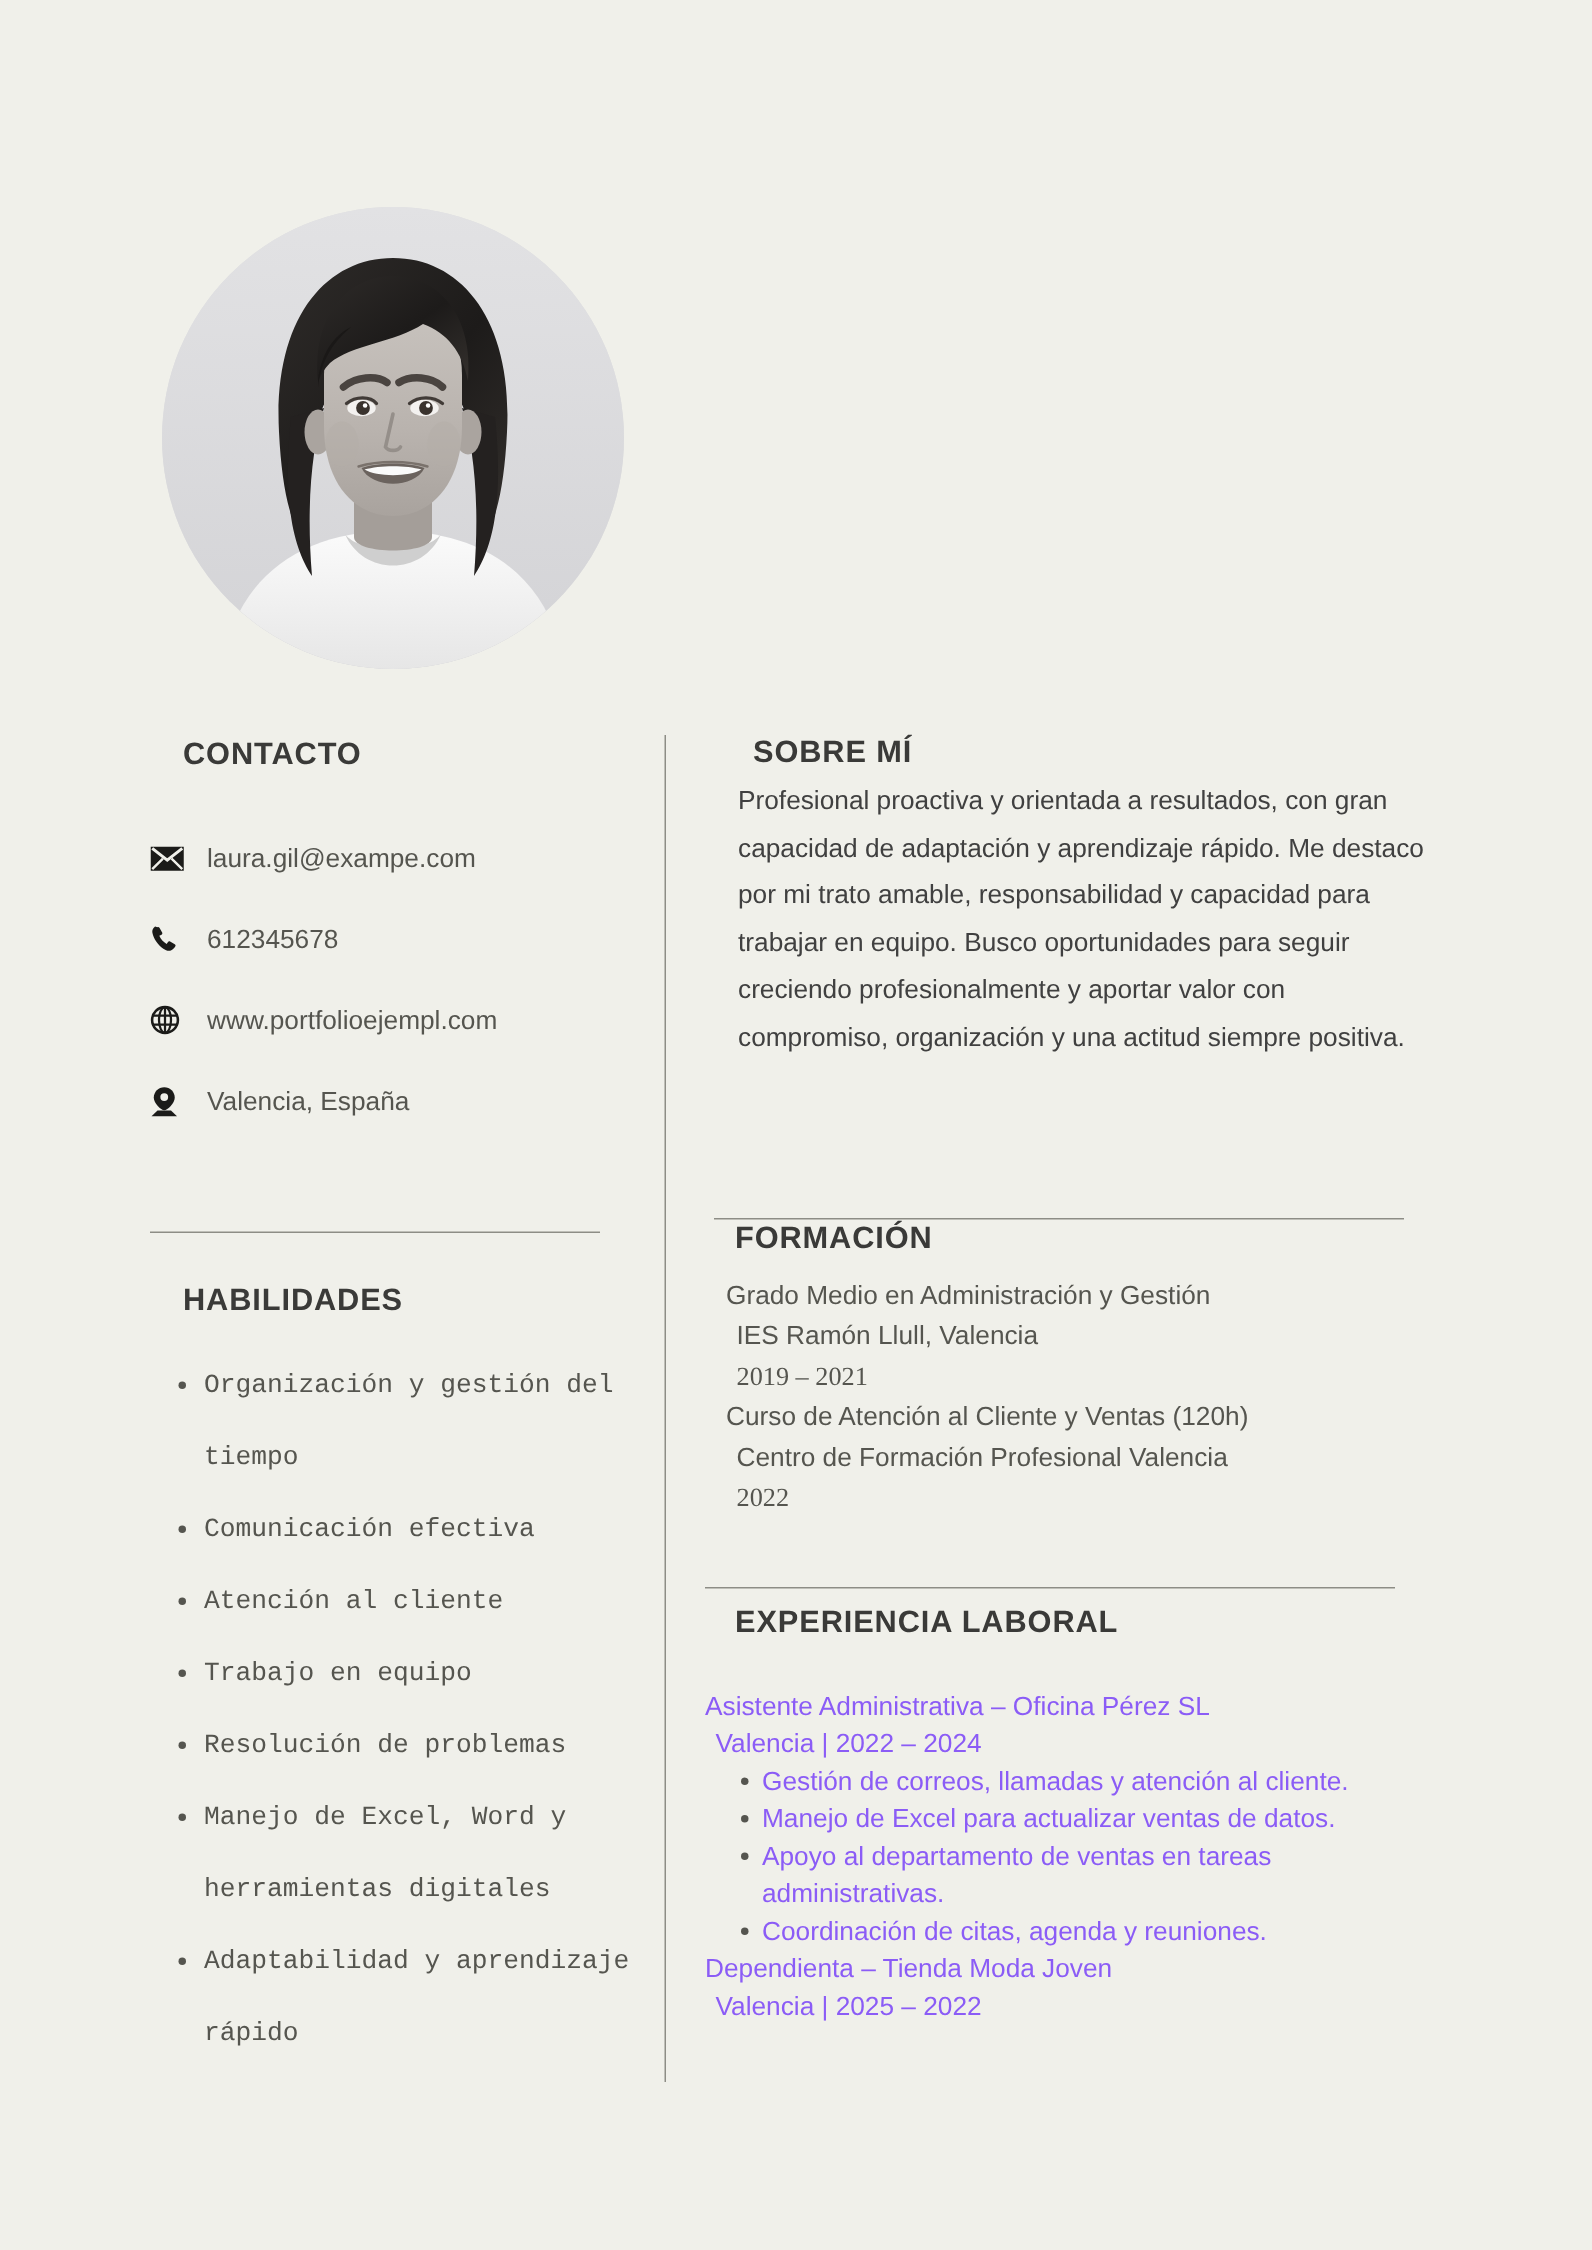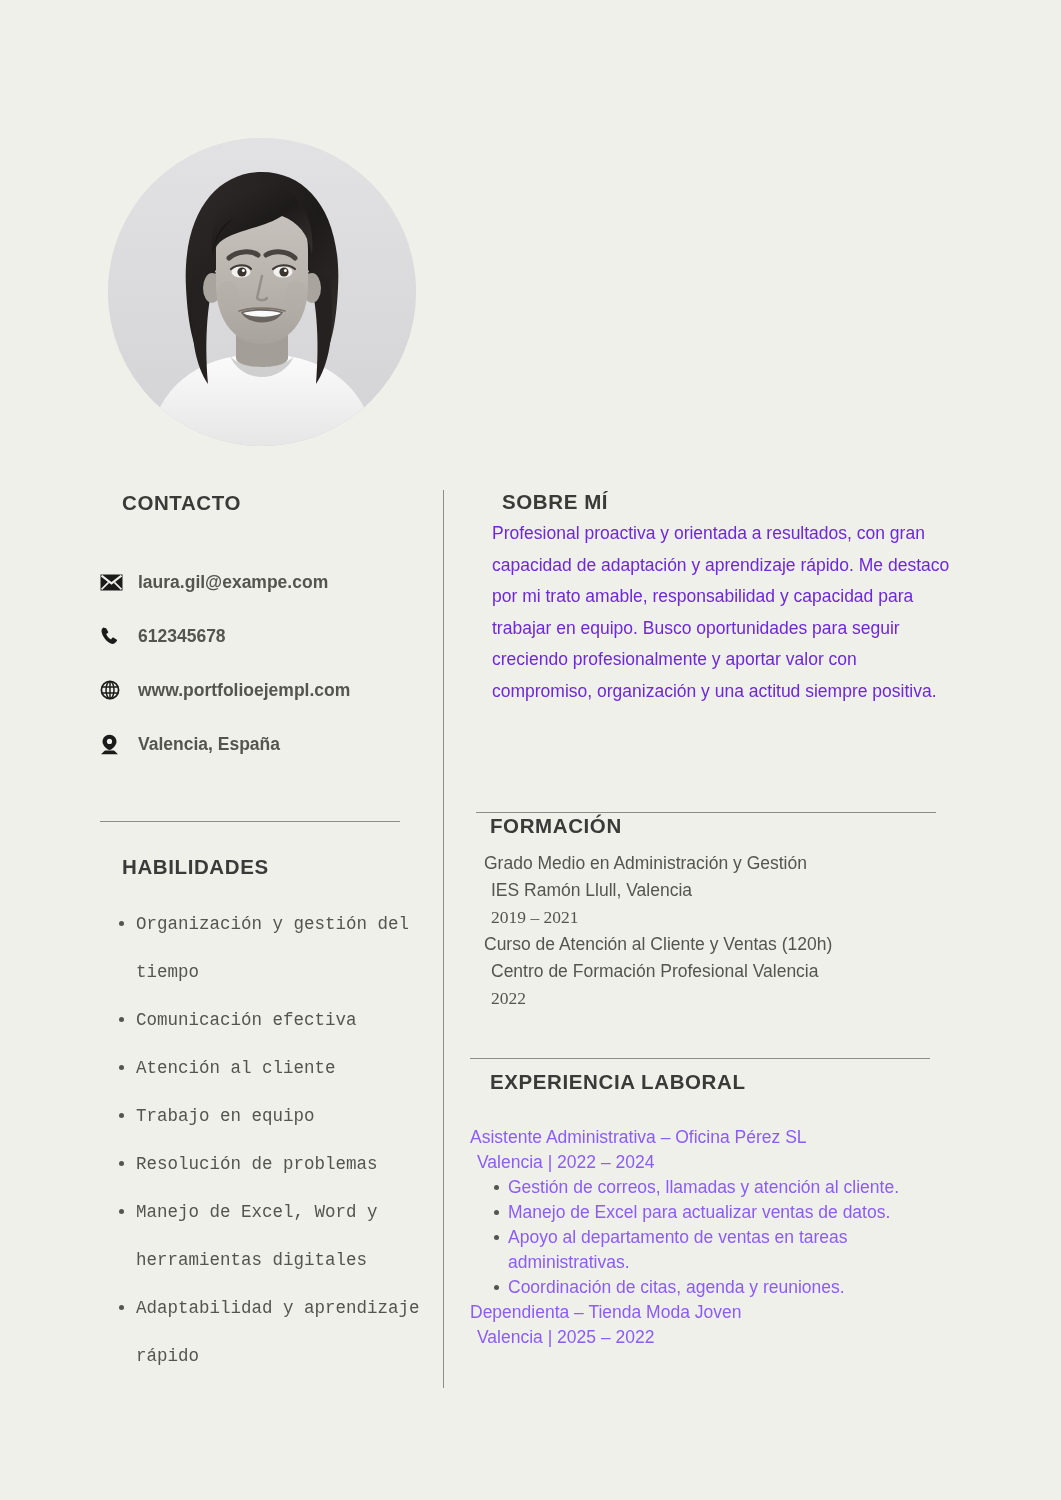--- a/index.html
+++ b/index.html
@@ -93,26 +93,25 @@
     letter-spacing: 0.6px;
     margin: 0;
     line-height: 1.2;
   }
 
   .contact-title { position: absolute; left: 22px; top: 11px; }
 
   .contact-list {
     position: absolute;
     left: 0px;
-    top: 75px;
+    top: 65px;
     width: 330px;
     list-style: none;
     margin: 0;
     padding: 0;
-    font-weight: bold;
   }
   .contact-item {
     display: flex;
     align-items: center;
     height: 54px;
     font-size: 17.5px;
     color: #55554f;
   }
   .contact-icon {
     width: 34px;
@@ -184,21 +183,21 @@
   }
 
   .about-title { position: absolute; left: 32px; top: 10px; }
   .about-text {
     position: absolute;
     left: 22px;
     top: 38px;
     width: 460px;
     font-size: 17.5px;
     line-height: 31.6px;
-    color: #6d28d9;
+    color: #404040;
     margin: 0;
   }
 
   .hr-form {
     position: absolute;
     left: 6px;
     top: 332px;
     width: 460px;
     height: 1px;
     background: #8d8d86;

